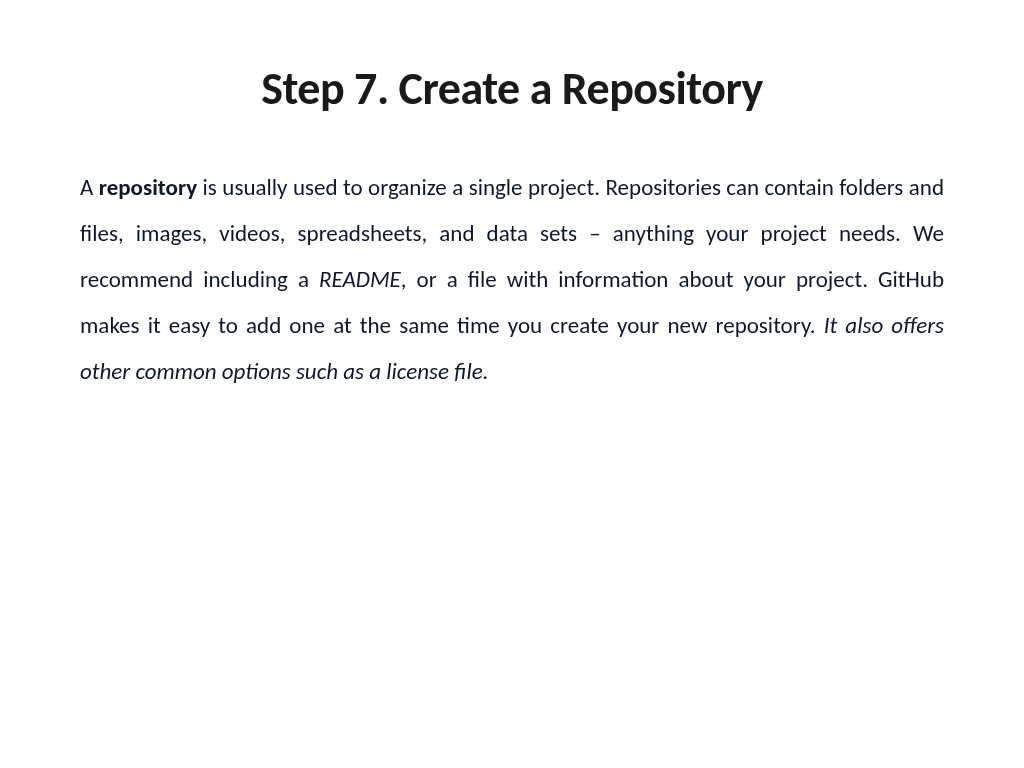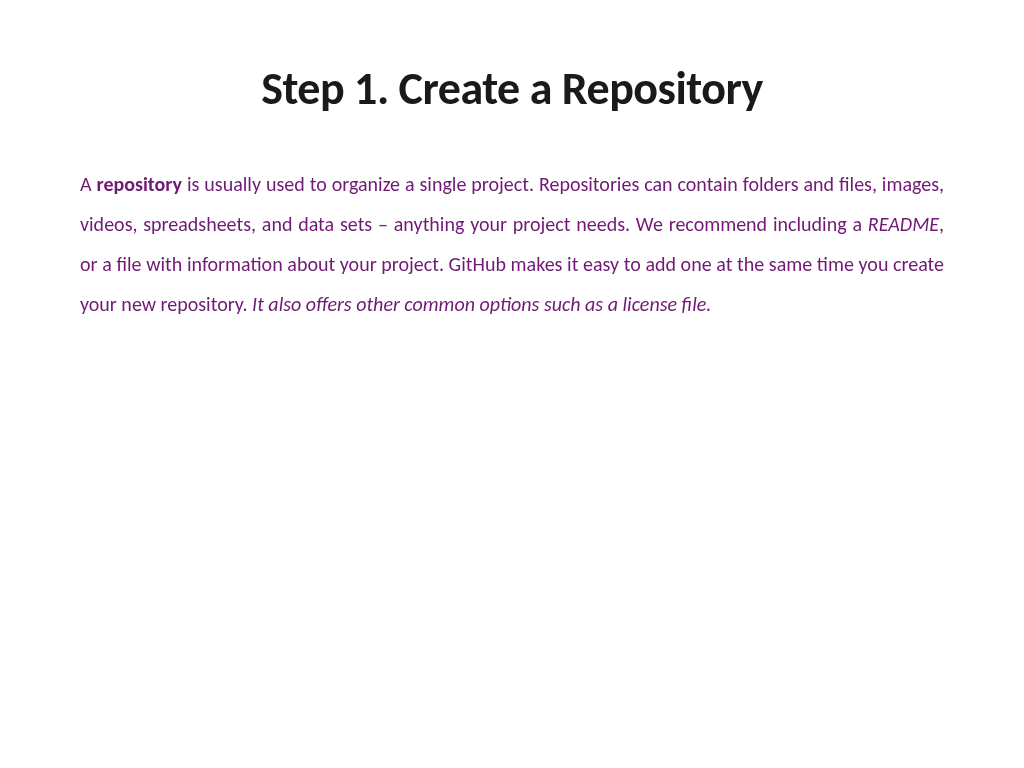--- a/index.html
+++ b/index.html
@@ -16,30 +16,30 @@
       padding: 60px 80px 40px 80px;
     }
     .slide-title {
       font-size: 46px;
       font-weight: 700;
       text-align: center;
       margin-bottom: 48px;
       letter-spacing: -0.5px;
     }
     .body-para {
-      font-size: 20px;
+      font-size: 23px;
       line-height: 2.0;
       text-align: justify;
-      color: #701a75;
+      color: #0f172a;
     }
     .bold {
       font-weight: 700;
     }
     .italic {
       font-style: italic;
     }
   </style>
 </head>
 <body>
 
-<h1 class="slide-title">Step 1. Create a Repository</h1>
+<h1 class="slide-title">Step 7. Create a Repository</h1>
 
 <p class="body-para"><span>A </span><span class="bold">repository</span><span> is usually used to organize a single project. Repositories can contain folders and files, images, videos, spreadsheets, and data sets – anything your project needs. We recommend including a </span><span class="italic">README</span><span>, or a file with information about your project. GitHub makes it easy to add one at the same time you create your new repository. </span><span class="italic">It also offers other common options such as a license file.</span></p>
 
 </body></html>

